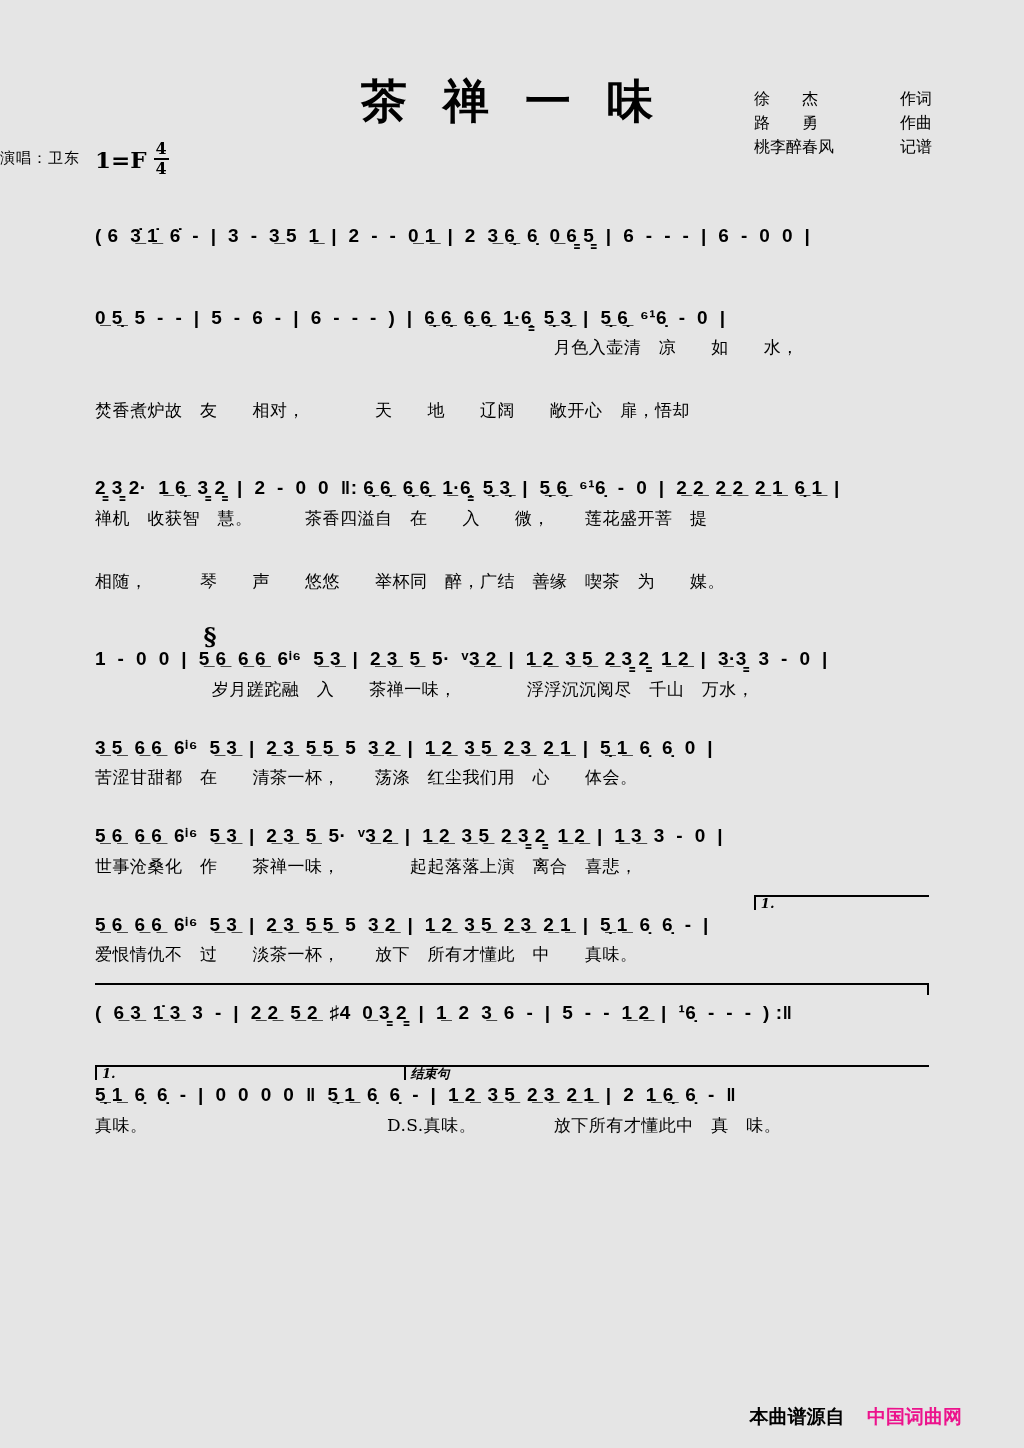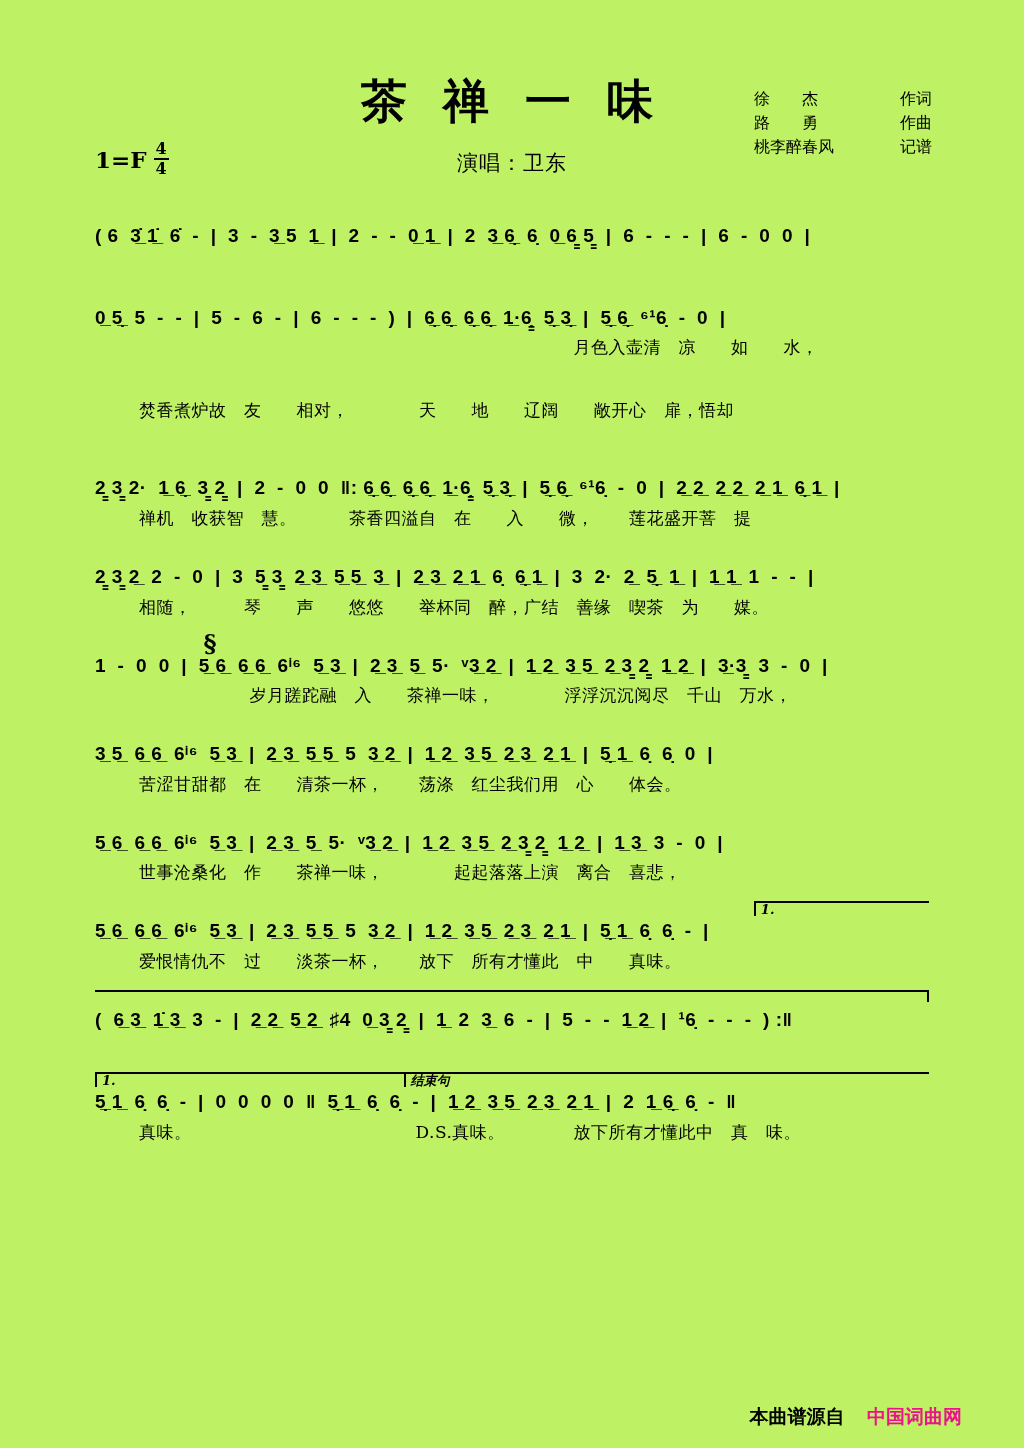--- a/index.html
+++ b/index.html
@@ -1,20 +1,20 @@
 <!DOCTYPE html>
 <html><head>
 <meta charset="utf-8">
 <style>
   html, body { margin: 0; padding: 0; background: #ffffff; }
   .page {
     position: relative;
     width: 1024px;
     height: 1448px;
-    background: #bef264;
+    background: #e5e5e5;
     overflow: hidden;
     font-family: "DejaVu Serif", "DejaVu Sans", serif;
     color: #000;
   }
   
   .title {
     margin: 0;
     padding-top: 76px;
     text-align: center;
     font-size: 46px;
@@ -26,36 +26,36 @@
   .keysig {
     position: absolute; left: 95px; top: 14px;
     display: flex; align-items: center; gap: 7px;
     font-size: 23px; font-weight: bold;
   }
   .frac { display: inline-flex; flex-direction: column; align-items: center; font-size: 16px; line-height: 1.05; font-weight: bold; }
   .frac .top { border-bottom: 2px solid #000; padding: 0 2px 1px; }
   .frac .bot { padding-top: 1px; }
   .performer {
     position: absolute; left: 0; right: 0; top: 22px;
-    text-align: center; font-size: 21px; letter-spacing: 1px;
+    font-size: 15px; letter-spacing: 1px;
   }
   .credits {
     position: absolute; right: 92px; top: -40px;
     width: 178px; font-size: 16px;
   }
   .credit-row { display: flex; justify-content: space-between; line-height: 1.5; }
   
   #score { margin: 16px 95px 0 95px; }
   .system { position: relative; padding-top: 18px; margin-bottom: 10px; min-height: 54px; }
   .notes-line {
     font-family: Liberation Sans, sans-serif;
     font-size: 19px; font-weight: bold;
     white-space: pre; letter-spacing: 0.5px; line-height: 1.35;
   }
-  .lyrics-line { position: relative; height: 32px; margin-top: 3px; font-size: 17px; margin-left: 44px; }
+  .lyrics-line { position: relative; height: 32px; margin-top: 3px; font-size: 17px; }
   .lyric-seg { position: absolute; top: 3px; white-space: pre; letter-spacing: 0.5px; }
   .mark { position: absolute; box-sizing: border-box; }
   .mark.segno { top: -6px; font-size: 25px; font-weight: bold; }
   .mark.volta {
     top: 1px; height: 15px;
     border-top: 2px solid #000; border-left: 2px solid #000;
     font-size: 13px; font-style: italic; font-weight: bold;
     line-height: 13px; padding-left: 5px;
   }
   .mark.overline { top: 1px; height: 12px; border-top: 2px solid #000; border-right: 2px solid #000; }
@@ -114,21 +114,20 @@
           <span class="lyric-seg" style="left: 0%;">焚香煮炉故　友　　相对，　　　　天　　地　　辽阔　　敞开心　扉，悟却</span>
         </div>
       </div>
       <div class="system">
         <div class="notes-line">2̳ 3̳ 2·  1̲ 6̣̲  3̳ 2̳  |  2  -  0  0  ‖: 6̣̲ 6̣̲  6̣̲ 6̣̲  1̲·6̣̳  5̣̲ 3̣̲  |  5̣̲ 6̣̲  ⁶¹6̣  -  0  |  2̲ 2̲  2̲ 2̲  2̲ 1̲  6̣̲ 1̲  |</div>
         <div class="lyrics-line">
           <span class="lyric-seg" style="left: 0%;">禅机　收获智　慧。　　　茶香四溢自　在　　入　　微，　　莲花盛开菩　提</span>
         </div>
       </div>
       <div class="system">
-        <div class="notes-line">2̳ 3̳ 2̲  2  -  0  |  3  5̳ 3̳  2̲ 3̲  5̲ 5̲  3̲  |  2̲ 3̲  2̲ 1̲  6̣  6̣̲ 1̲  |  3  2·  2̲  5̣̲  1̲  |  1̲ 1̲  1  -  -  |</div>
         <div class="lyrics-line">
           <span class="lyric-seg" style="left: 0%; text-align: center;">相随，　　　琴　　声　　悠悠　　举杯同　醉，广结　善缘　喫茶　为　　媒。</span>
         </div>
       </div>
       <div class="system">
         <div class="mark segno" style="left: 13%;">§</div>
         <div class="notes-line">1  -  0  0  |  5̲ 6̲  6̲ 6̲  6ⁱ⁶  5̲ 3̲  |  2̲ 3̲  5̲  5·  ᵛ3̲ 2̲  |  1̲ 2̲  3̲ 5̲  2̲ 3̳ 2̳  1̲ 2̲  |  3̲·3̳  3  -  0  |</div>
         <div class="lyrics-line">
           <span class="lyric-seg" style="left: 14%;">岁月蹉跎融　入　　茶禅一味，　　　　浮浮沉沉阅尽　千山　万水，</span>
         </div>

